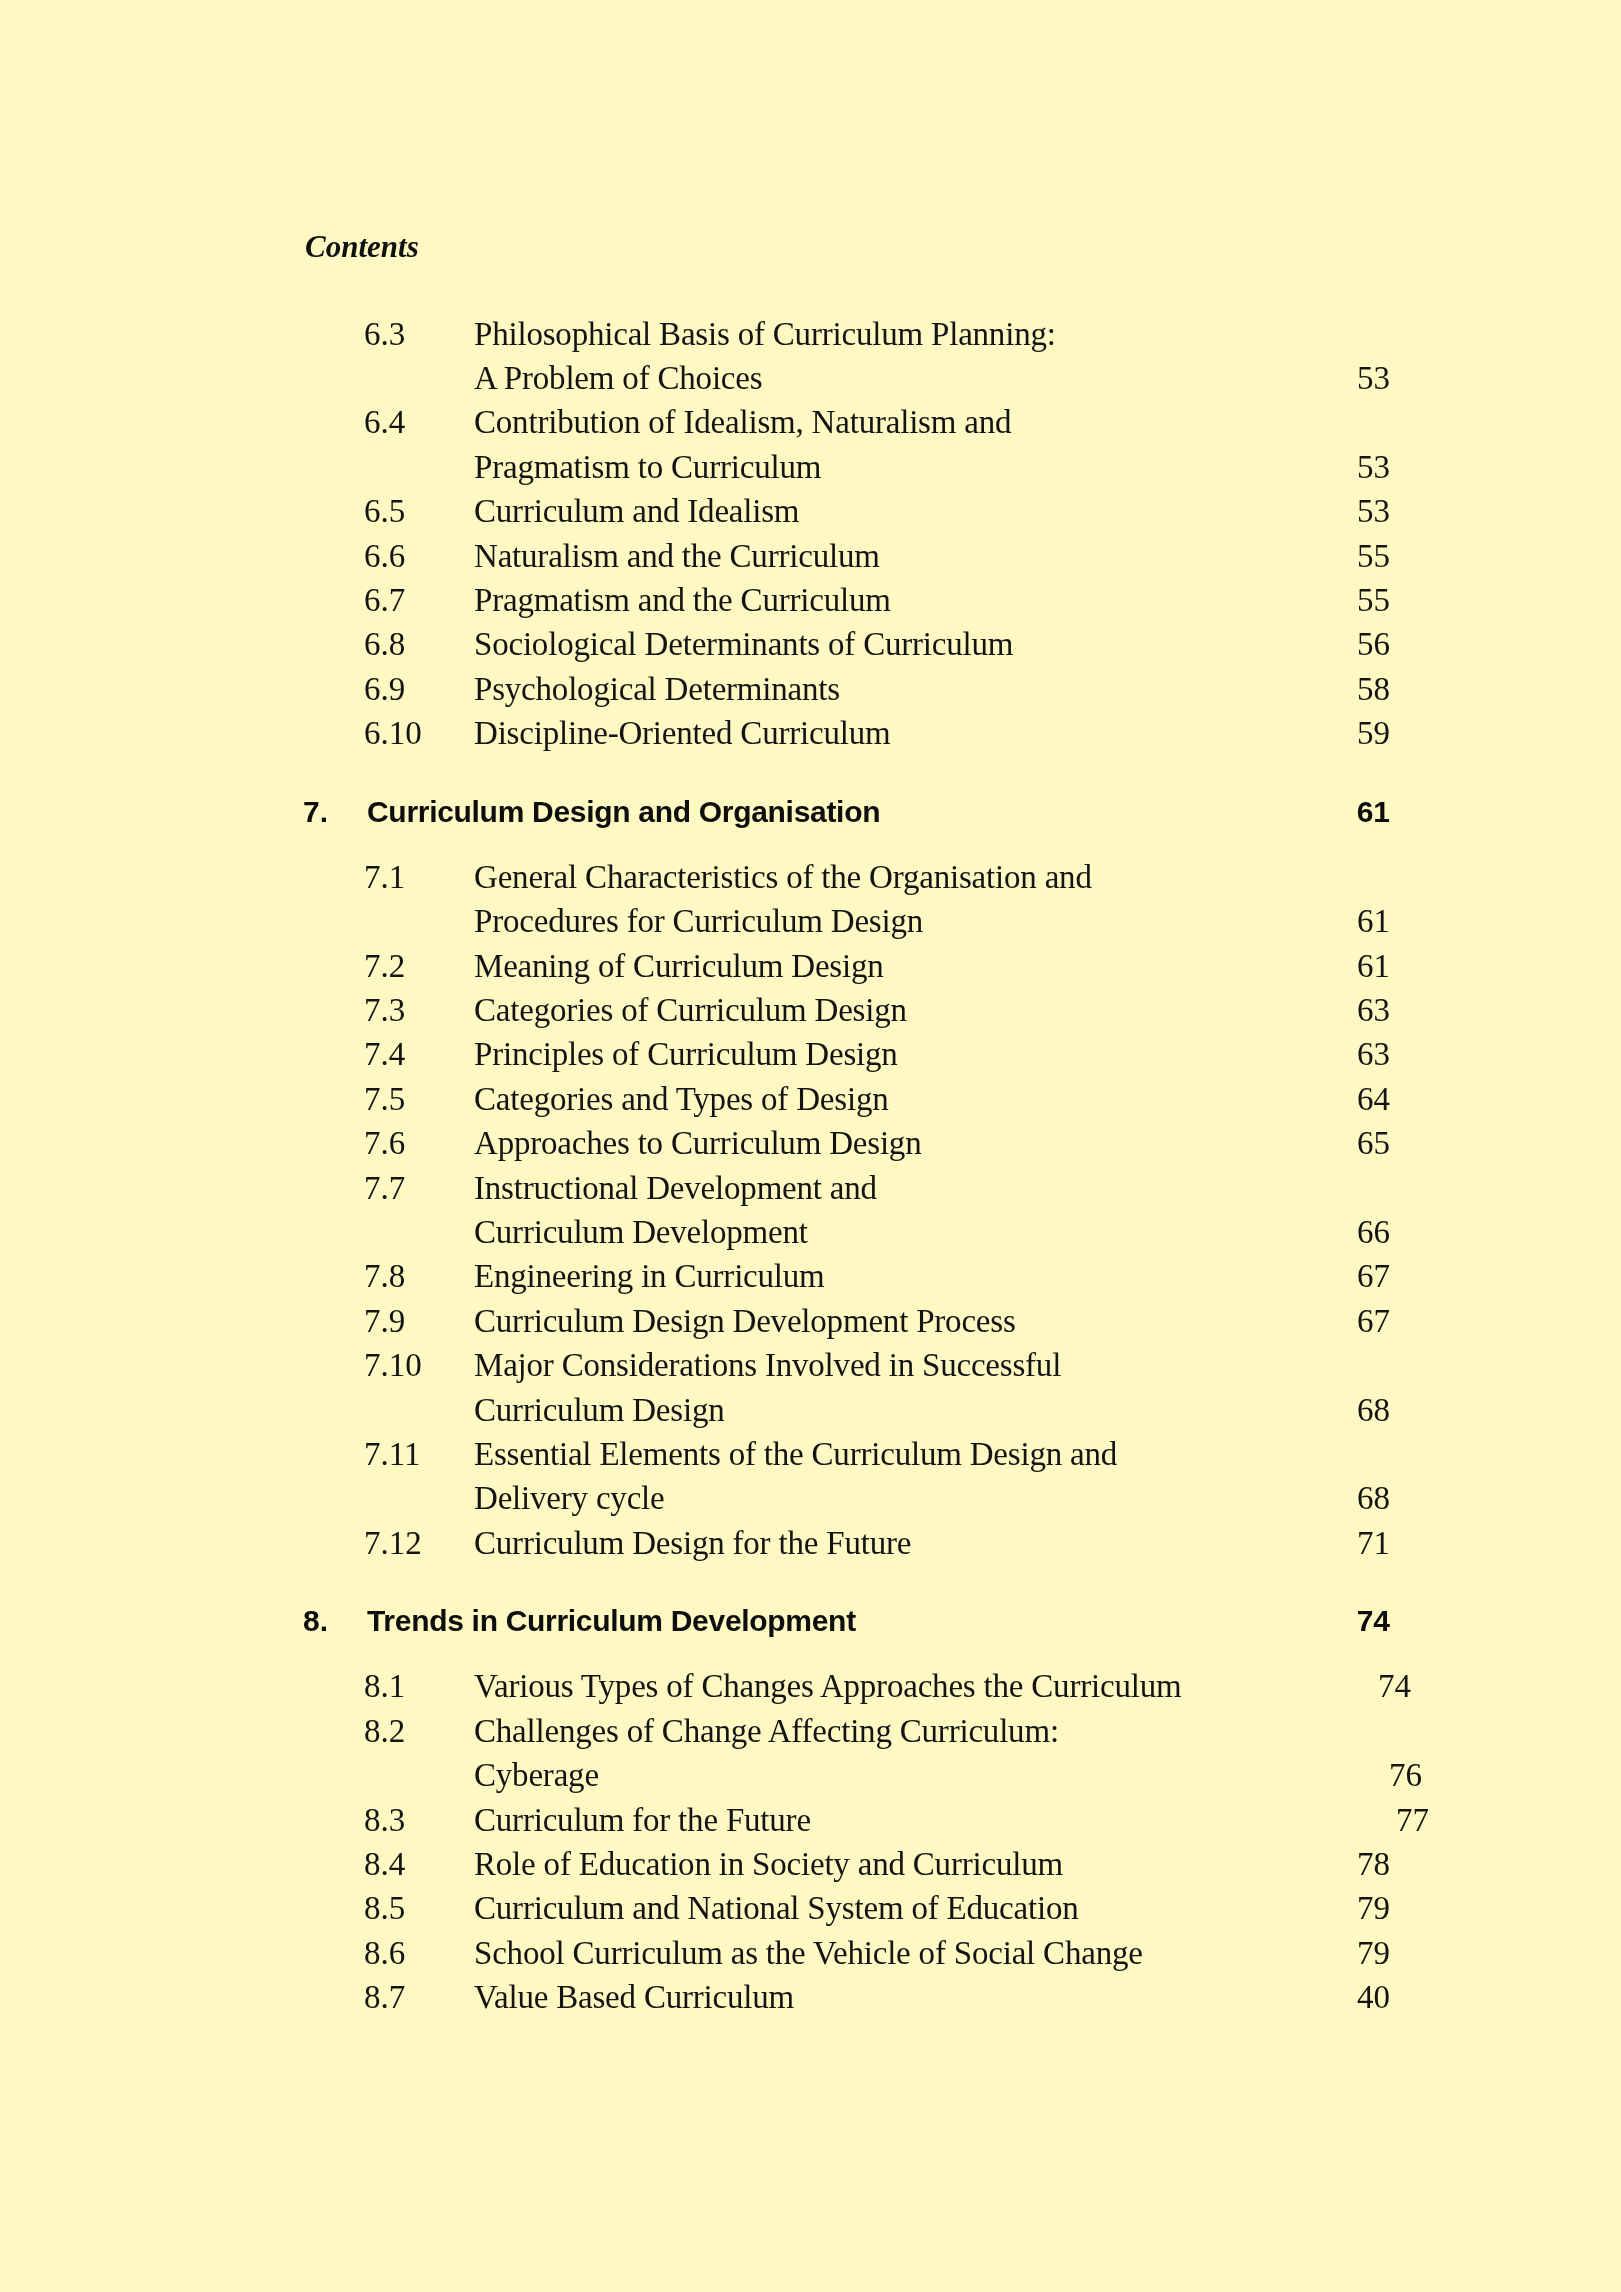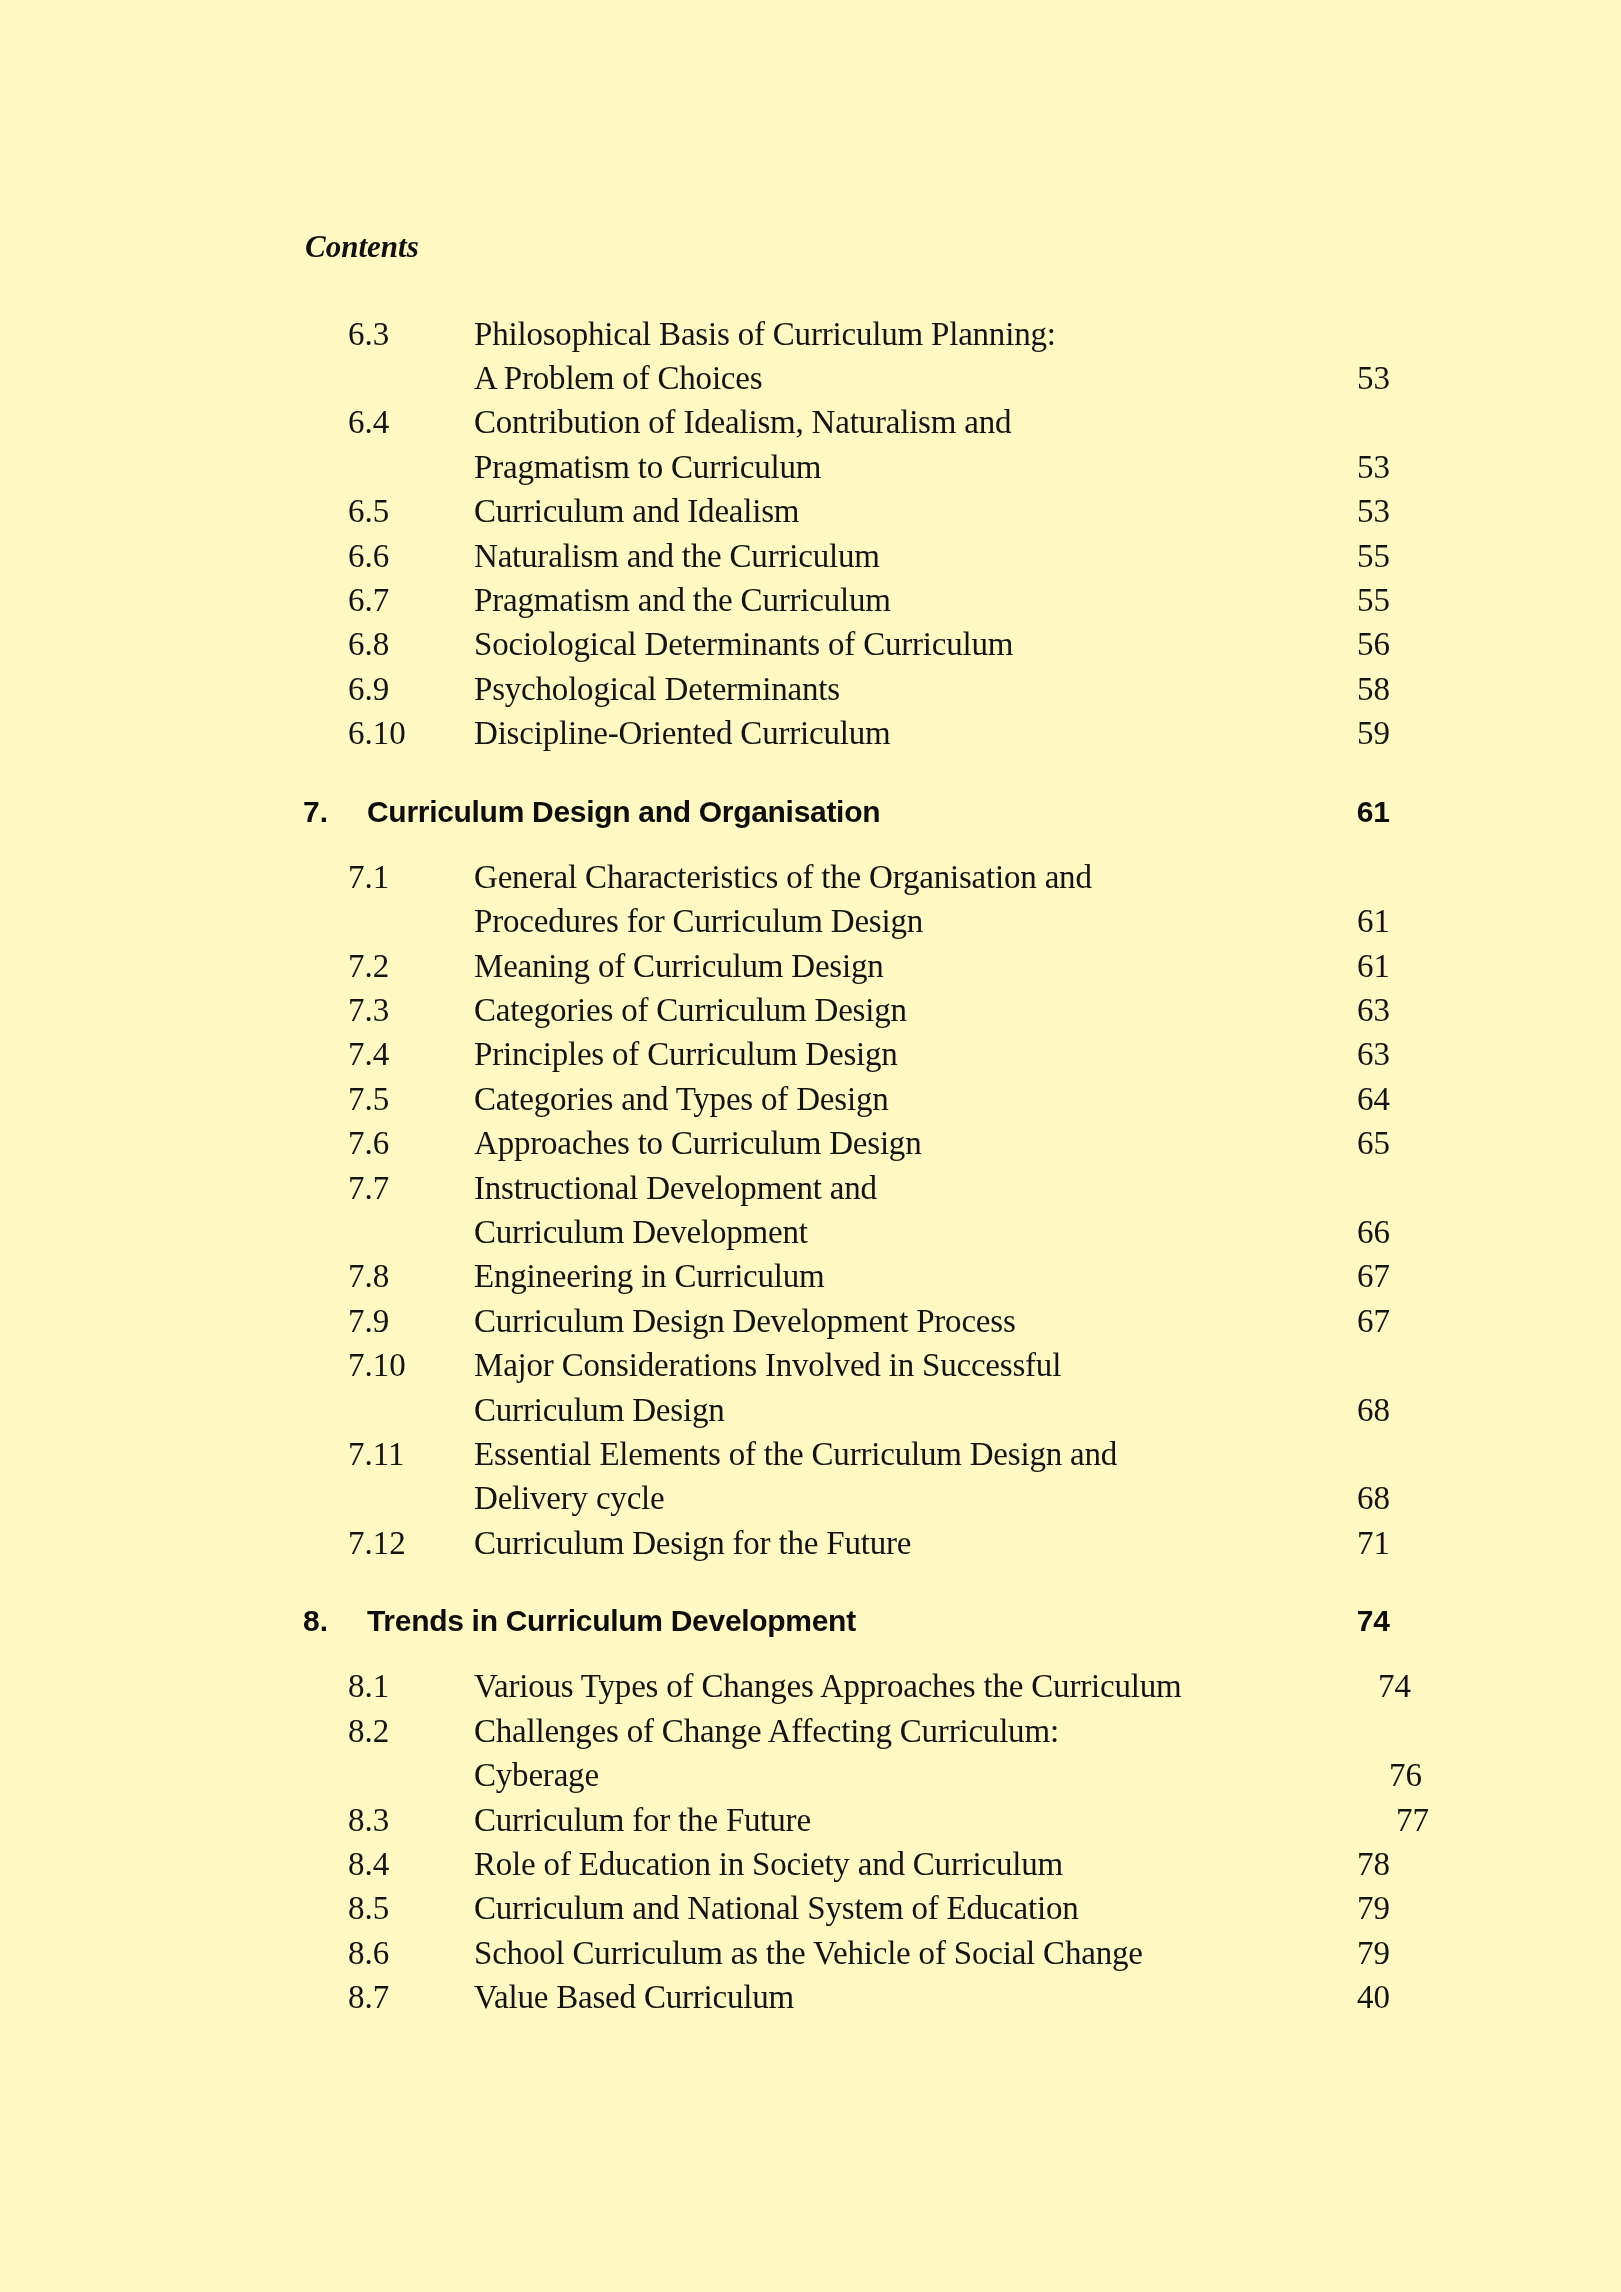--- a/index.html
+++ b/index.html
@@ -8,21 +8,21 @@
   .running-head {
     position: absolute; left: 305px; top: 227px;
     font-family: "Liberation Serif", serif; font-style: italic; font-weight: bold;
     font-size: 31px; line-height: 39px; color: #111;
   }
   .toc { position: absolute; left: 0; top: 0; width: 1621px; }
   .line {
     position: absolute; left: 0; width: 1621px; height: 45px;
     font-family: "Liberation Serif", serif; font-size: 33px; line-height: 45px; color: #141414;
   }
-  .line .num { position: absolute; left: 348px; white-space: nowrap; }
+  .line .num { position: absolute; left: 364px; white-space: nowrap; }
   .line .title { position: absolute; left: 474px; white-space: nowrap; letter-spacing: -0.2px; }
   .line .page-no { position: absolute; right: 231px; white-space: nowrap; text-align: right; }
   .line.chapter { font-family: "Liberation Sans", sans-serif; font-weight: bold; font-size: 30px; color: #0e0e0e; }
   .line.chapter .num { left: 303px; }
   .line.chapter .title { left: 367px; letter-spacing: -0.3px; }
 </style>
 </head>
 <body>
 
 <div class="page">

